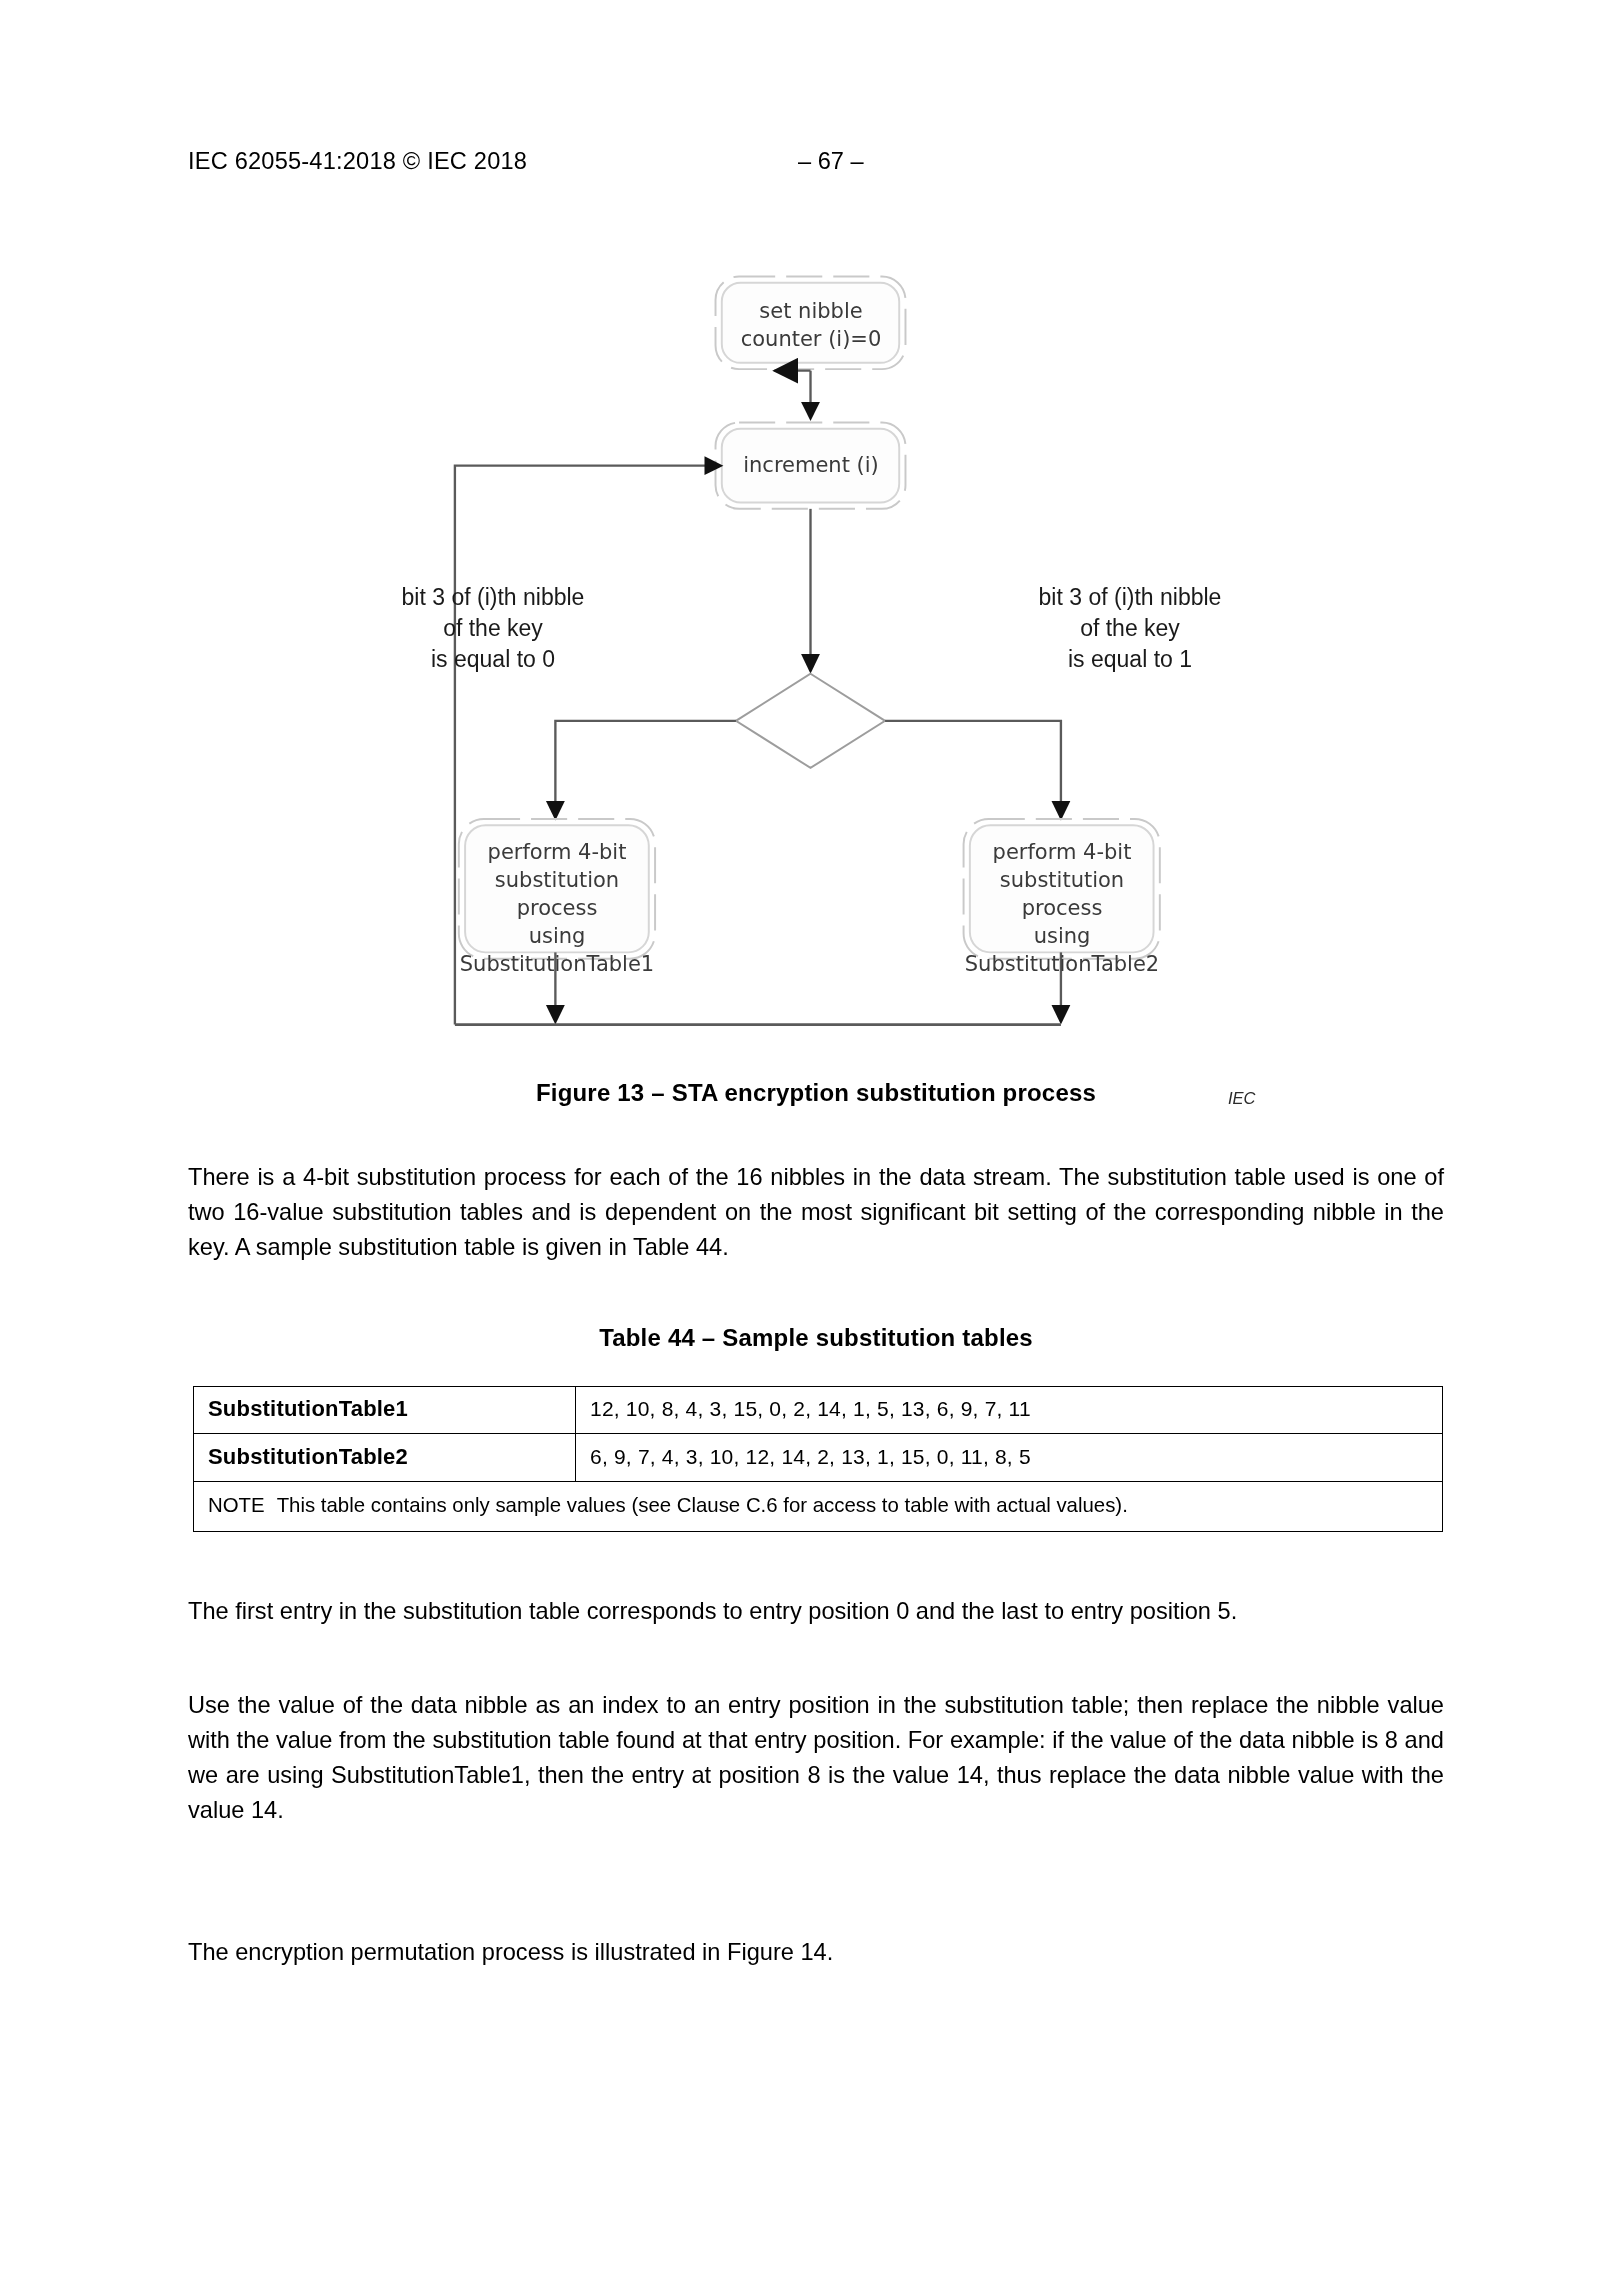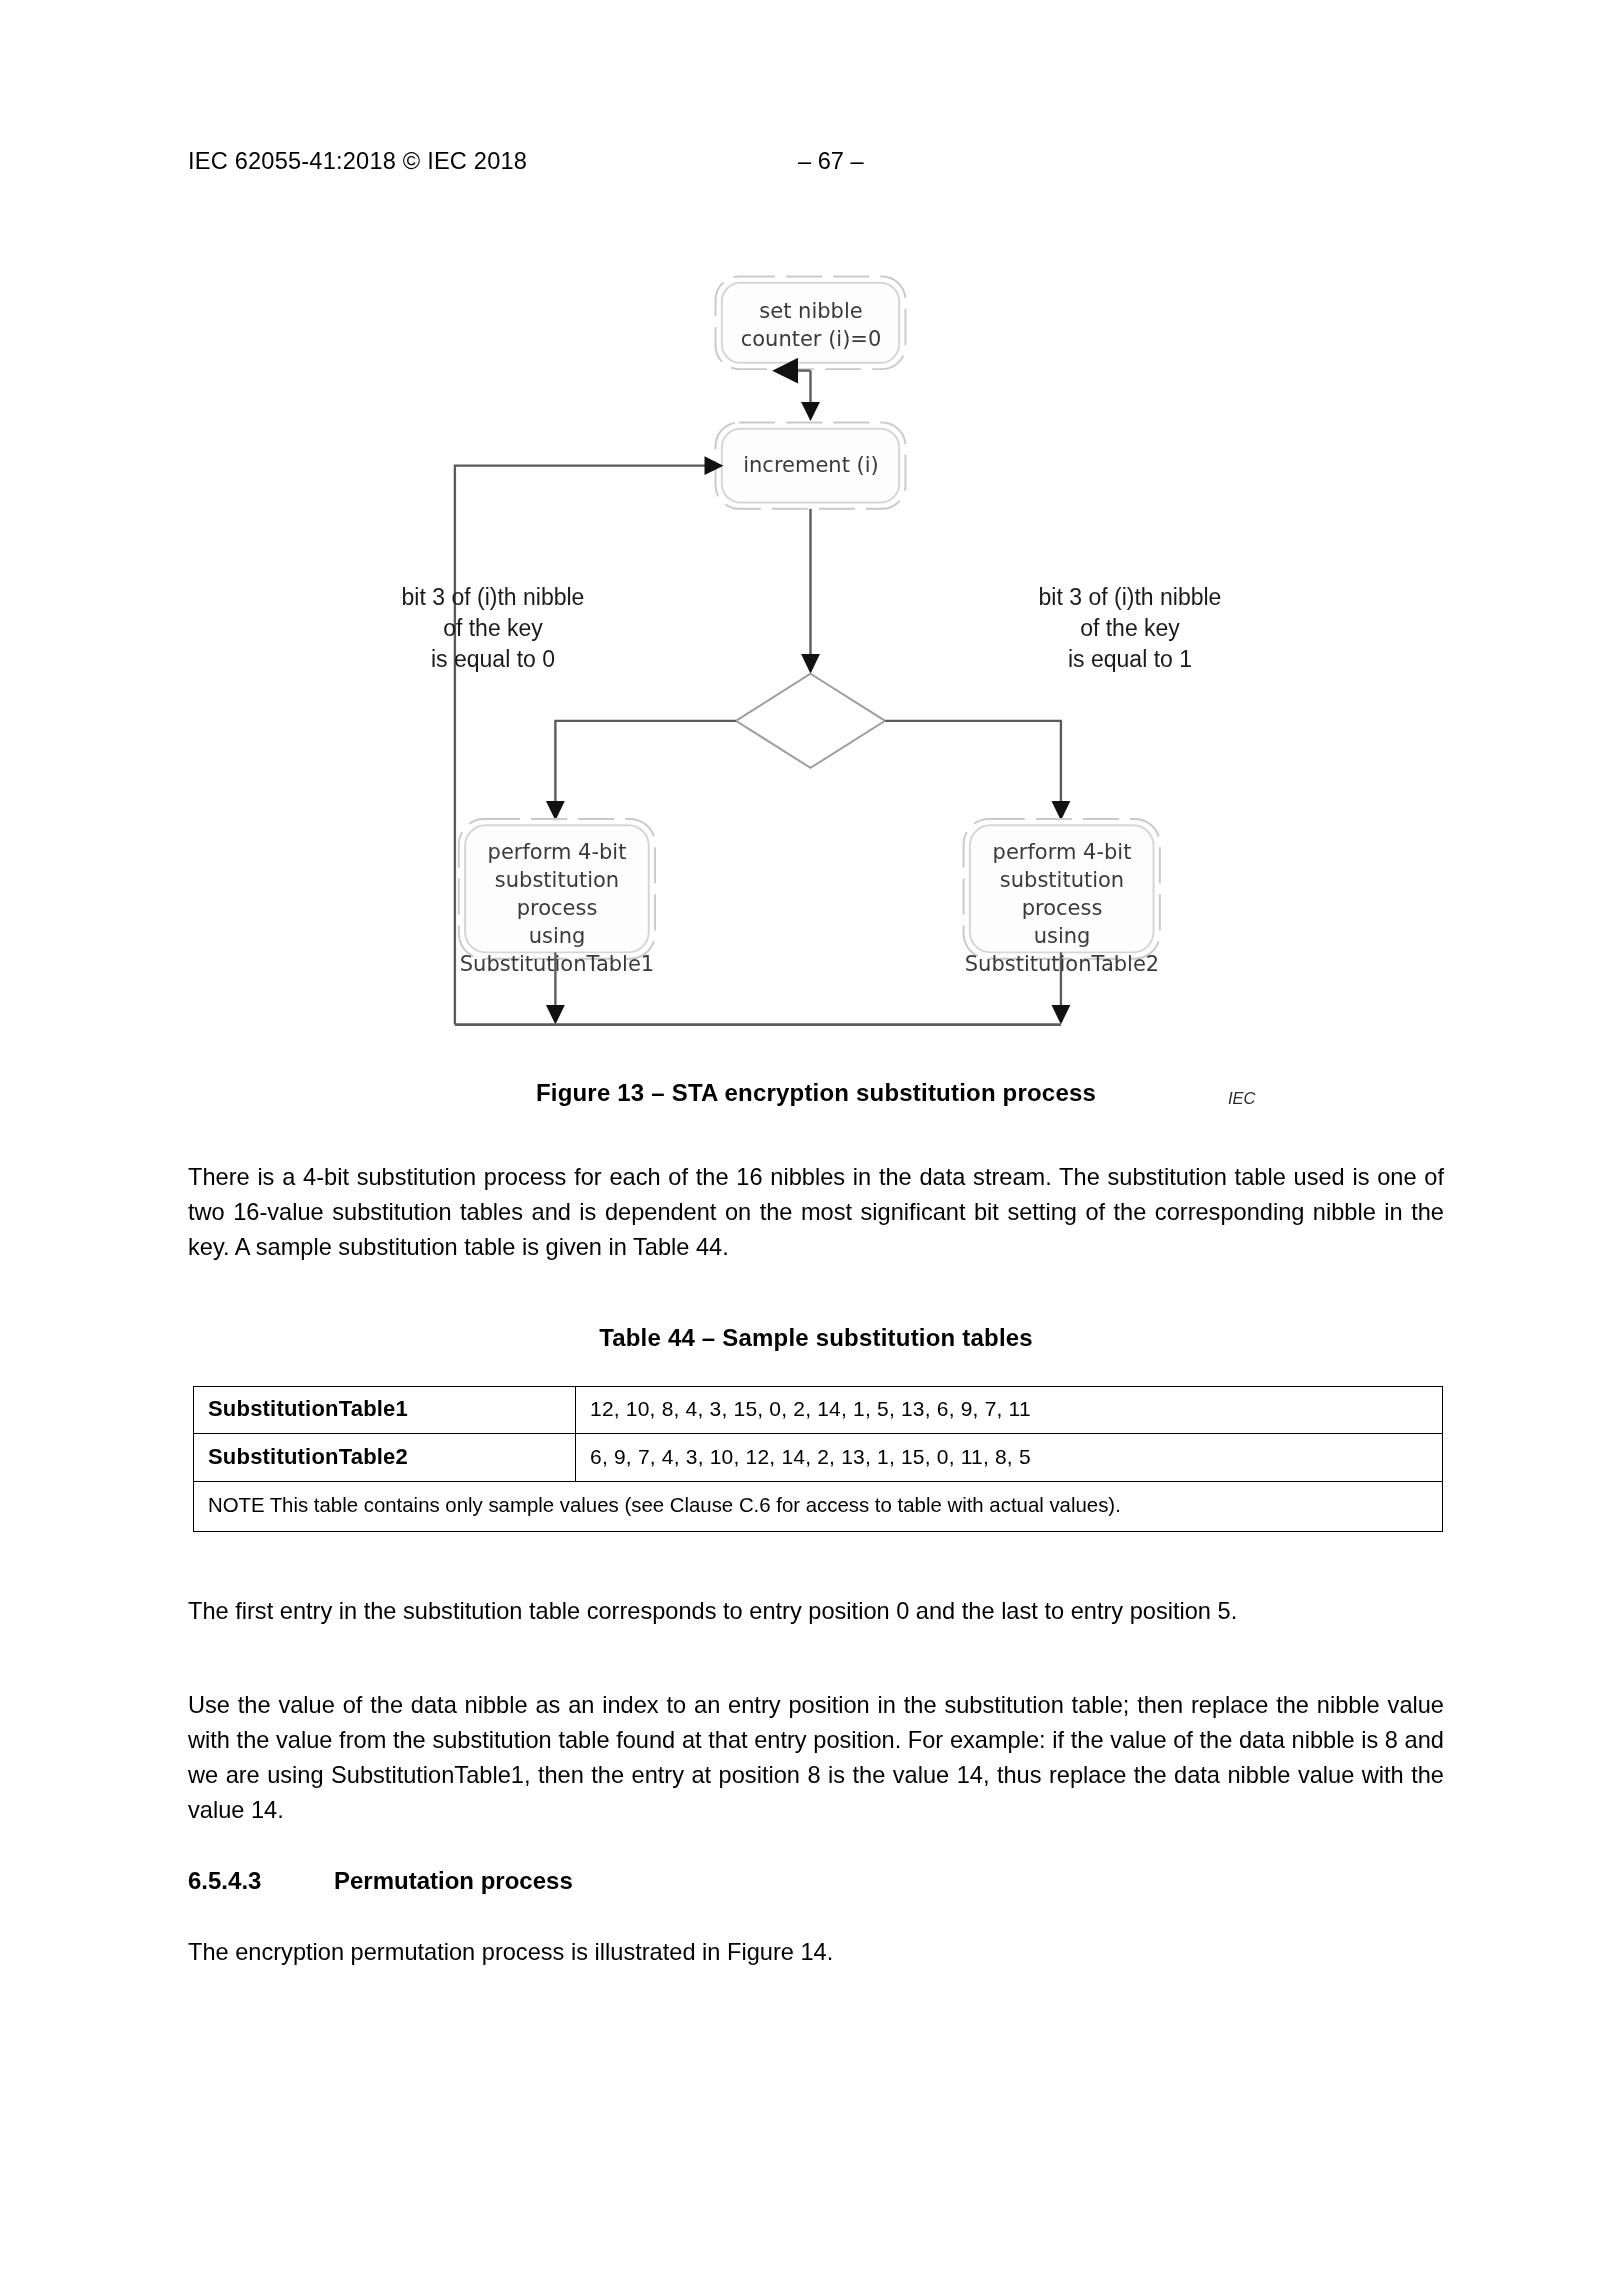--- a/index.html
+++ b/index.html
@@ -164,21 +164,21 @@
   .tbl td.val {
     font-size: 21px;
     letter-spacing: 0.2px;
   }
   .tbl td.note {
     font-size: 20.4px;
     padding: 12.6px 14px 14px 14px;
   }
   .tbl td.note .note-lbl {
     display: inline-block;
-    margin-right: 5px;
+    margin-right: 12px;
   }
 </style>
 </head>
 <body>
 
 <div class="page">
 
   <div class="header">
     <span class="header-left">IEC 62055-41:2018 © IEC 2018</span>
     <span class="header-right">– 67 –</span>
@@ -291,20 +291,17 @@
           <span class="note-lbl">NOTE</span><span>This table contains only sample values (see Clause C.6 for access to table with actual values).</span>
         </td>
       </tr>
     </tbody>
   </table>
 
   <div class="para p2">The first entry in the substitution table corresponds to entry position 0 and the last to entry position 5.</div>
 
   <div class="para p3">Use the value of the data nibble as an index to an entry position in the substitution table; then replace the nibble value with the value from the substitution table found at that entry position. For example: if the value of the data nibble is 8 and we are using SubstitutionTable1, then the entry at position 8 is the value 14, thus replace the data nibble value with the value 14.</div>
 
-  <div class="heading">
-    <span class="hnum">6.5.4.3</span><span>Permutation process</span>
-  </div>
 
   <div class="para p4 last-nojustify">The encryption permutation process is illustrated in Figure 14.</div>
 
 </div>
 
 
 </body></html>

